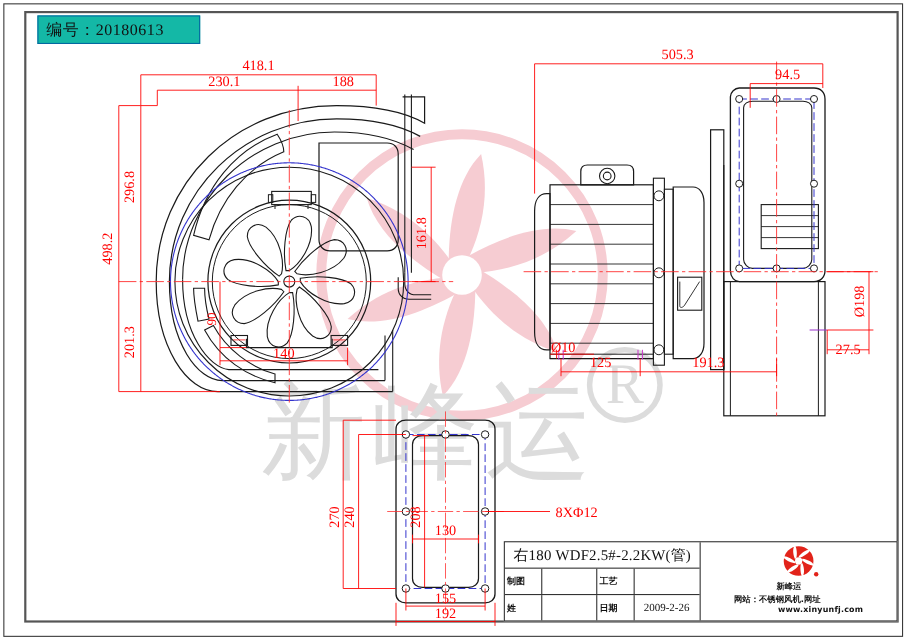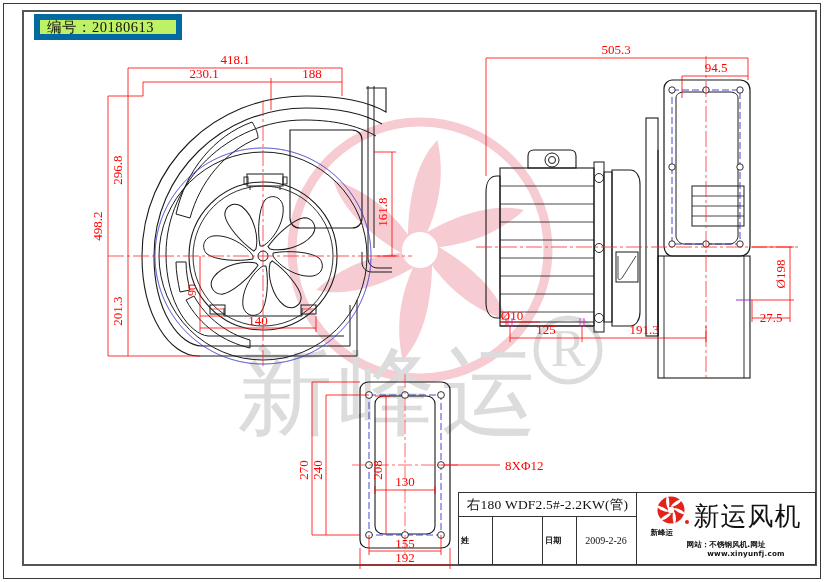--- a/index.html
+++ b/index.html
@@ -33,22 +33,22 @@
   #drawing {
     position: absolute;
     left: 0; top: 0;
     width: 824px; height: 582px;
   }
   
   .numbox {
     position: absolute;
     left: 34px; top: 14px;
     width: 148px; height: 26px;
-    border: 6px solid #0369a1;
-    background: #bef264;
+    border: 1px solid #0369a1;
+    background: #14b8a6;
     display: flex; align-items: center;
     padding-left: 7px;
     font-size: 14.5px;
     letter-spacing: .5px;
     color: #111;
     font-family: "Liberation Serif","DejaVu Serif",serif;
     z-index: 6;
   }
   
   .title-block {
@@ -98,21 +98,21 @@
     font-size: 7.5px; font-weight: bold; color: #111;
     font-family: "DejaVu Sans","Liberation Sans",sans-serif;
     white-space: nowrap;
   }
   .brand-name {
     font-size: 26px; color: #111; letter-spacing: 1px;
     font-family: "Liberation Serif","DejaVu Serif",serif;
     line-height: 1;
   }
   .brand-web {
-    text-align: center; font-size: 7.6px; font-weight: bold;
+    text-align: left; font-size: 7.6px; font-weight: bold;
     color: #111; line-height: 1.25; margin-top: 1px;
     font-family: "DejaVu Sans","Liberation Sans",sans-serif;
   }
   .brand-web .url { font-size: 7.2px; letter-spacing: .2px; margin-left: 40px; }
   .dim { fill: #ff0000; font-family: "Liberation Serif","DejaVu Serif",serif; font-size: 13px; }
   .dimsm { fill: #ff0000; font-family: "Liberation Serif","DejaVu Serif",serif; font-size: 12px; }
 </style>
 </head>
 <body>
 
@@ -461,20 +461,26 @@
 
   <div class="numbox">
     <span>编号：20180613</span>
   </div>
 
   <div class="title-block">
     <div class="tb-left">
       <div class="tb-title">右180  WDF2.5#-2.2KW(管)</div>
       <div class="tb-rows">
 
+        <div class="tb-row">
+          <div class="tb-cell c-lab1">制图</div>
+          <div class="tb-cell val c-val1"></div>
+          <div class="tb-cell c-lab2">工艺</div>
+          <div class="tb-cell val c-val2"></div>
+        </div>
 
 
         <div class="tb-row">
           <div class="tb-cell c-lab1">姓</div>
           <div class="tb-cell val c-val1"></div>
           <div class="tb-cell c-lab2">日期</div>
           <div class="tb-cell val c-val2">2009-2-26</div>
         </div>
 
       </div>
@@ -491,21 +497,20 @@
               <path d="M20,11 C23,7 28,4 31,5 C28,9 24,11 21,12 Z" transform="rotate(120,20,15)"></path>
               <path d="M20,11 C23,7 28,4 31,5 C28,9 24,11 21,12 Z" transform="rotate(180,20,15)"></path>
               <path d="M20,11 C23,7 28,4 31,5 C28,9 24,11 21,12 Z" transform="rotate(240,20,15)"></path>
               <path d="M20,11 C23,7 28,4 31,5 C28,9 24,11 21,12 Z" transform="rotate(300,20,15)"></path>
               <circle cx="20" cy="15" r="3.3"></circle>
             </g>
             <circle cx="36" cy="27" r="2" fill="#e2231a"></circle>
           </svg>
           <span class="brand-sub">新峰运</span>
         </div>
-        <div class="brand-name">新运风机</div>
       </div>
       <div class="brand-web">
         <div>网站：不锈钢风机.网址</div>
         <div class="url">www.xinyunfj.com</div>
       </div>
     </div>
   </div>
 
 </div>
 

